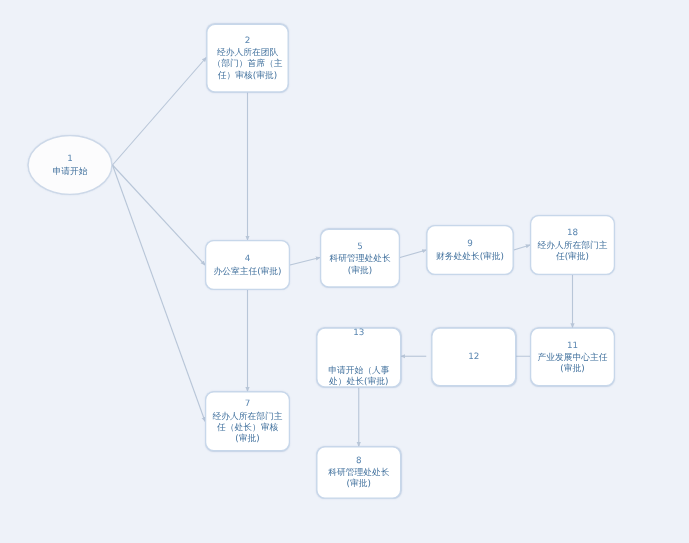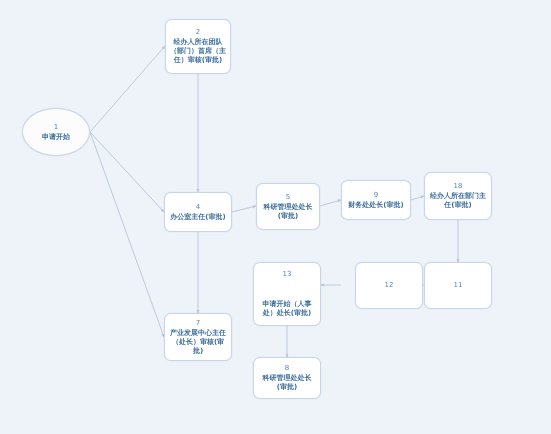--- a/index.html
+++ b/index.html
@@ -52,21 +52,20 @@
     line-height: 9px;
     color: #5a86b0;
     margin-bottom: 1px;
   }
   .node-label {
     font-size: 7px;
     line-height: 9px;
     color: #3f6f9c;
     word-break: break-all;
     padding: 0 1px;
-    font-weight: bold;
   }
 </style>
 </head>
 <body>
 
 <div id="canvas">
   <svg id="edges" viewBox="0 0 551 434" xmlns="http://www.w3.org/2000/svg">
       <defs>
         <marker id="arrow" viewBox="0 0 8 8" refX="6" refY="4" markerWidth="5" markerHeight="5" orient="auto-start-reverse">
           <path d="M0,1 L7,4 L0,7 z" fill="#b8c6d8"></path>
@@ -92,41 +91,42 @@
     <div class="node" style="left: 165px; top: 19px; width: 66px; height: 55px;">
       <div class="node-num">2</div>
       <div class="node-label">经办人所在团队（部门）首席（主任）审核(审批)</div>
     </div>
     <div class="node" style="left: 164px; top: 192px; width: 68px; height: 40px;">
       <div class="node-num">4</div>
       <div class="node-label">办公室主任(审批)</div>
     </div>
     <div class="node" style="left: 164px; top: 313px; width: 68px; height: 48px;">
       <div class="node-num">7</div>
-      <div class="node-label">产业发展中心主任（处长）审核(审批)</div>
+      <div class="node-label">经办人所在部门主任（处长）审核(审批)</div>
     </div>
     <div class="node" style="left: 256px; top: 183px; width: 64px; height: 47px;">
       <div class="node-num">5</div>
       <div class="node-label">科研管理处处长(审批)</div>
     </div>
     <div class="node" style="left: 341px; top: 180px; width: 70px; height: 40px;">
       <div class="node-num">9</div>
       <div class="node-label">财务处处长(审批)</div>
     </div>
     <div class="node" style="left: 424px; top: 172px; width: 68px; height: 48px;">
       <div class="node-num">18</div>
       <div class="node-label">经办人所在部门主任(审批)</div>
     </div>
     <div class="node" style="left: 424px; top: 262px; width: 68px; height: 47px;">
       <div class="node-num">11</div>
+      <div class="node-label">产业发展中心主任(审批)</div>
     </div>
-    <div class="node" style="left: 355px; top: 262px; width: 68px; height: 47px;">
+    <div class="node" style="left: 345px; top: 262px; width: 68px; height: 47px;">
       <div class="node-num">12</div>
     </div>
-    <div class="node" style="left: 253px; top: 262px; width: 68px; height: 64px; gap: 20px;">
+    <div class="node" style="left: 253px; top: 262px; width: 68px; height: 48px; gap: 20px;">
       <div class="node-num">13</div>
       <div class="node-label">申请开始（人事处）处长(审批)</div>
     </div>
     <div class="node" style="left: 253px; top: 357px; width: 68px; height: 42px;">
       <div class="node-num">8</div>
       <div class="node-label">科研管理处处长(审批)</div>
     </div>
   </div>
 
 </body></html>

